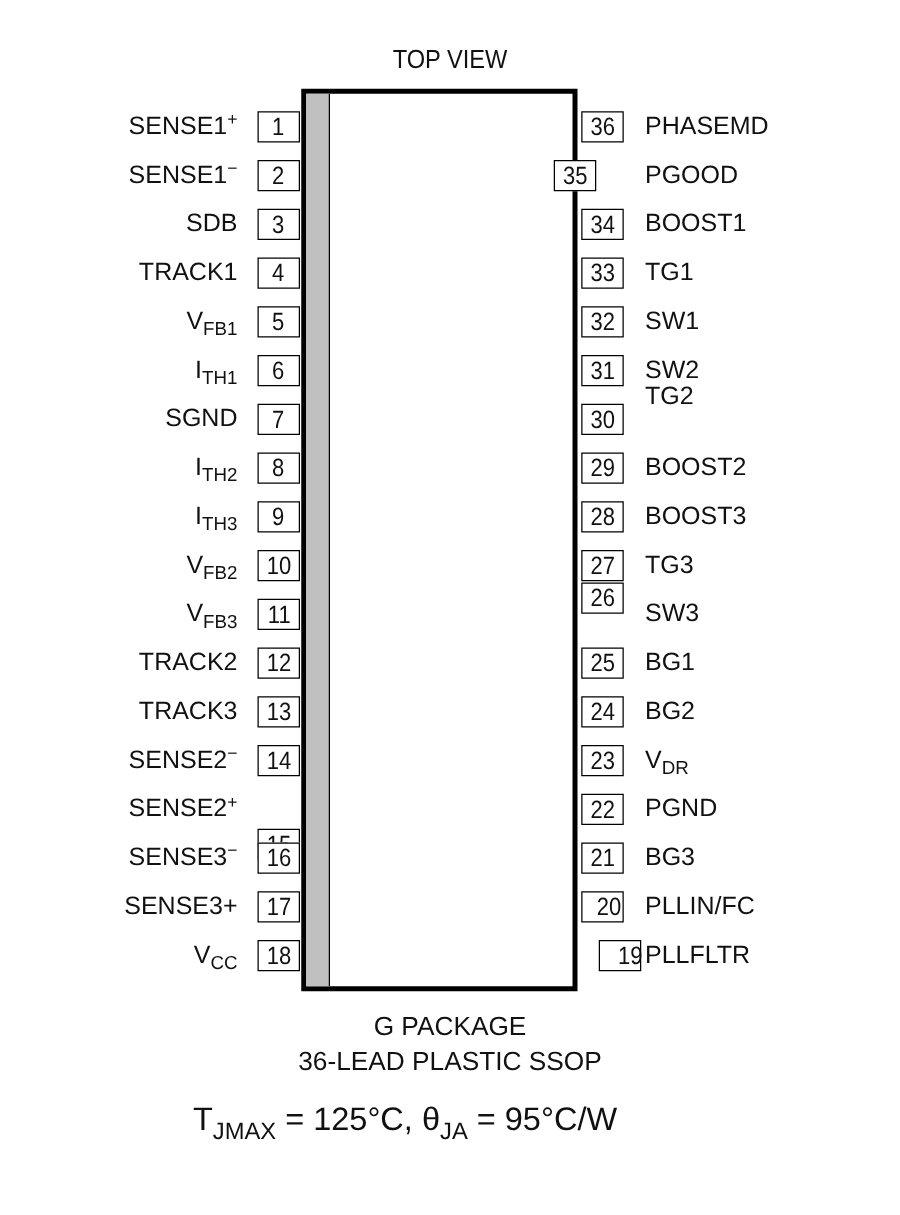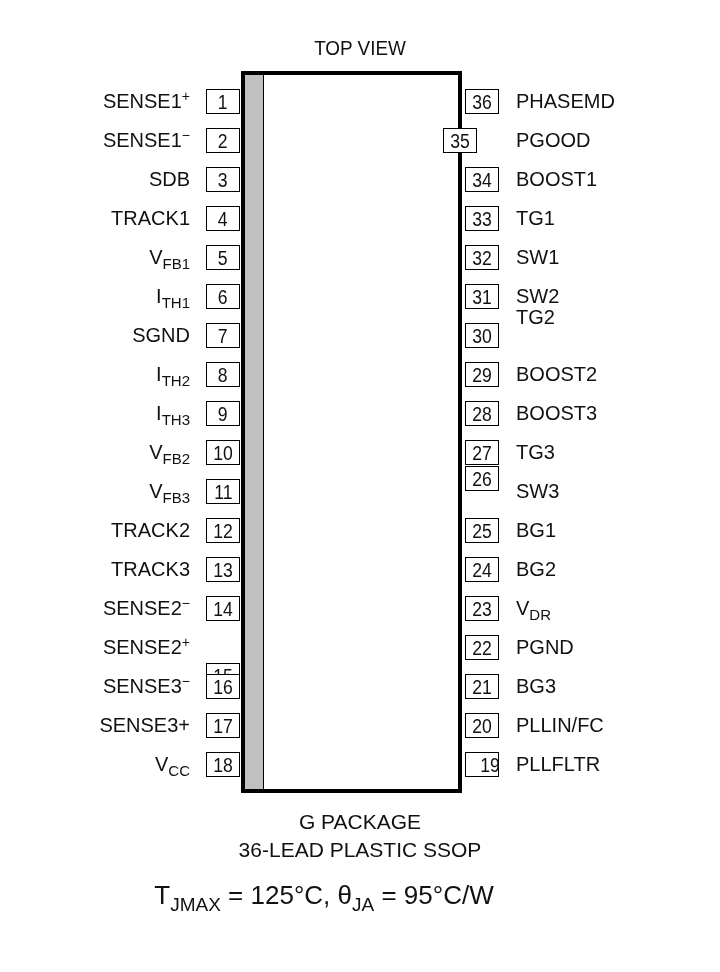--- a/index.html
+++ b/index.html
@@ -91,23 +91,23 @@
     <div class="pin" style="left: 465px; top: 518px;"><span>25</span></div>
     <div class="lbl lbl-right" style="left: 516px; top: 518px;"><span class="t">BG1</span></div>
     <div class="pin" style="left: 465px; top: 557px;"><span>24</span></div>
     <div class="lbl lbl-right" style="left: 516px; top: 557px;"><span class="t">BG2</span></div>
     <div class="pin" style="left: 465px; top: 596px;"><span>23</span></div>
     <div class="lbl lbl-right" style="left: 516px; top: 596px;"><span class="t">V</span><sub>DR</sub></div>
     <div class="pin" style="left: 465px; top: 635px;"><span>22</span></div>
     <div class="lbl lbl-right" style="left: 516px; top: 635px;"><span class="t">PGND</span></div>
     <div class="pin" style="left: 465px; top: 674px;"><span>21</span></div>
     <div class="lbl lbl-right" style="left: 516px; top: 674px;"><span class="t">BG3</span></div>
-    <div class="pin" style="left: 465px; top: 713px;"><span>20</span></div>
+    <div class="pin" style="left: 465px; top: 713px; text-align: right;"><span>20</span></div>
     <div class="lbl lbl-right" style="left: 516px; top: 713px;"><span class="t">PLLIN/FC</span></div>
-    <div class="pin" style="left: 465px; top: 752px; padding-left: 13px;"><span>19</span></div>
+    <div class="pin" style="left: 479px; top: 752px; padding-left: 13px;"><span>19</span></div>
     <div class="lbl lbl-right" style="left: 516px; top: 752px;"><span class="t">PLLFLTR</span></div>
   </div>
 
 <div class="footer" style="top:810px;">G PACKAGE</div>
 <div class="footer" style="top:838px;">36-LEAD PLASTIC SSOP</div>
 
 <div class="cond">
   <span>T</span><sub style="font-size:19px;vertical-align:-7px;">JMAX</sub><span> = 125°C, </span><span>θ</span><sub style="font-size:19px;vertical-align:-7px;">JA</sub><span> = 95°C/W</span>
 </div>
 

